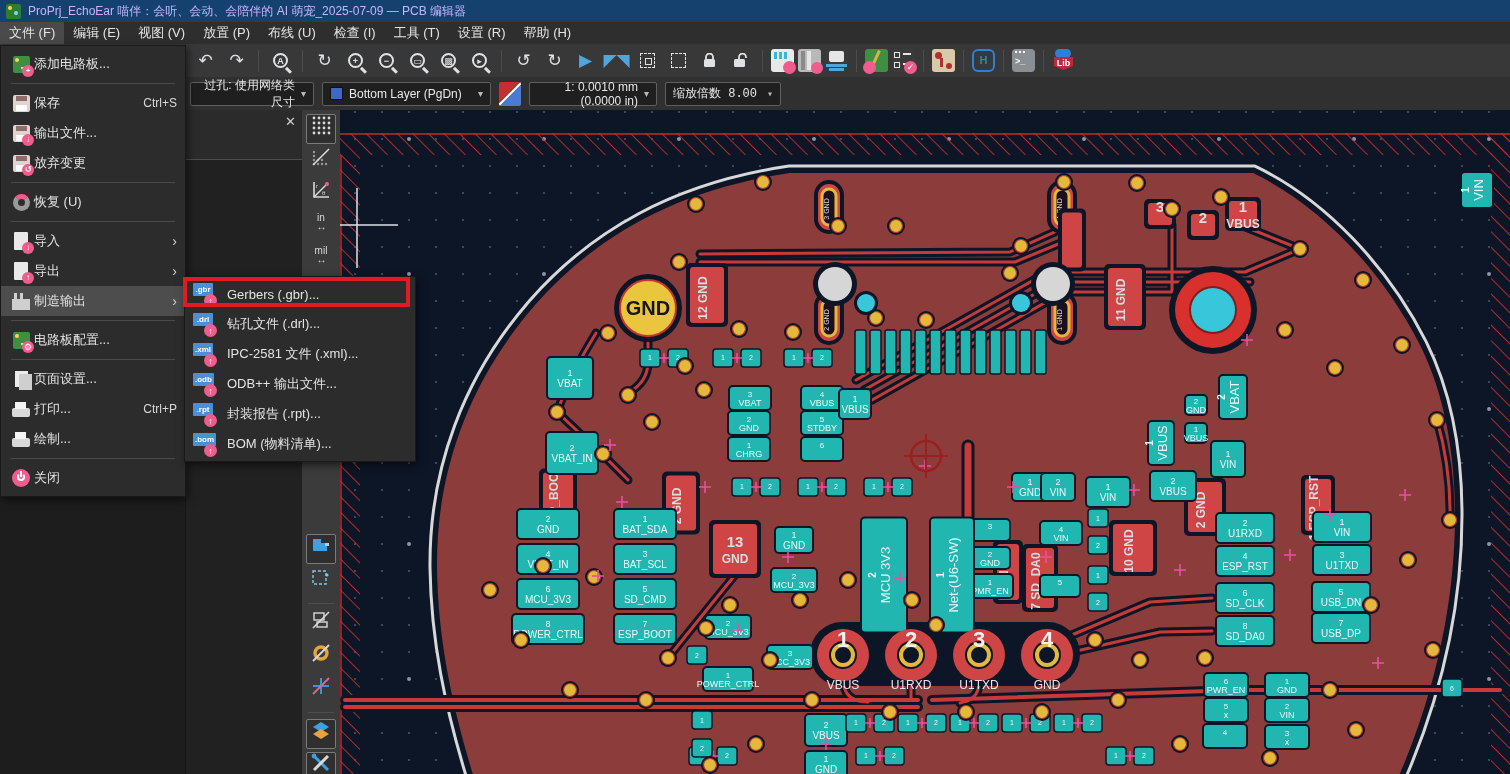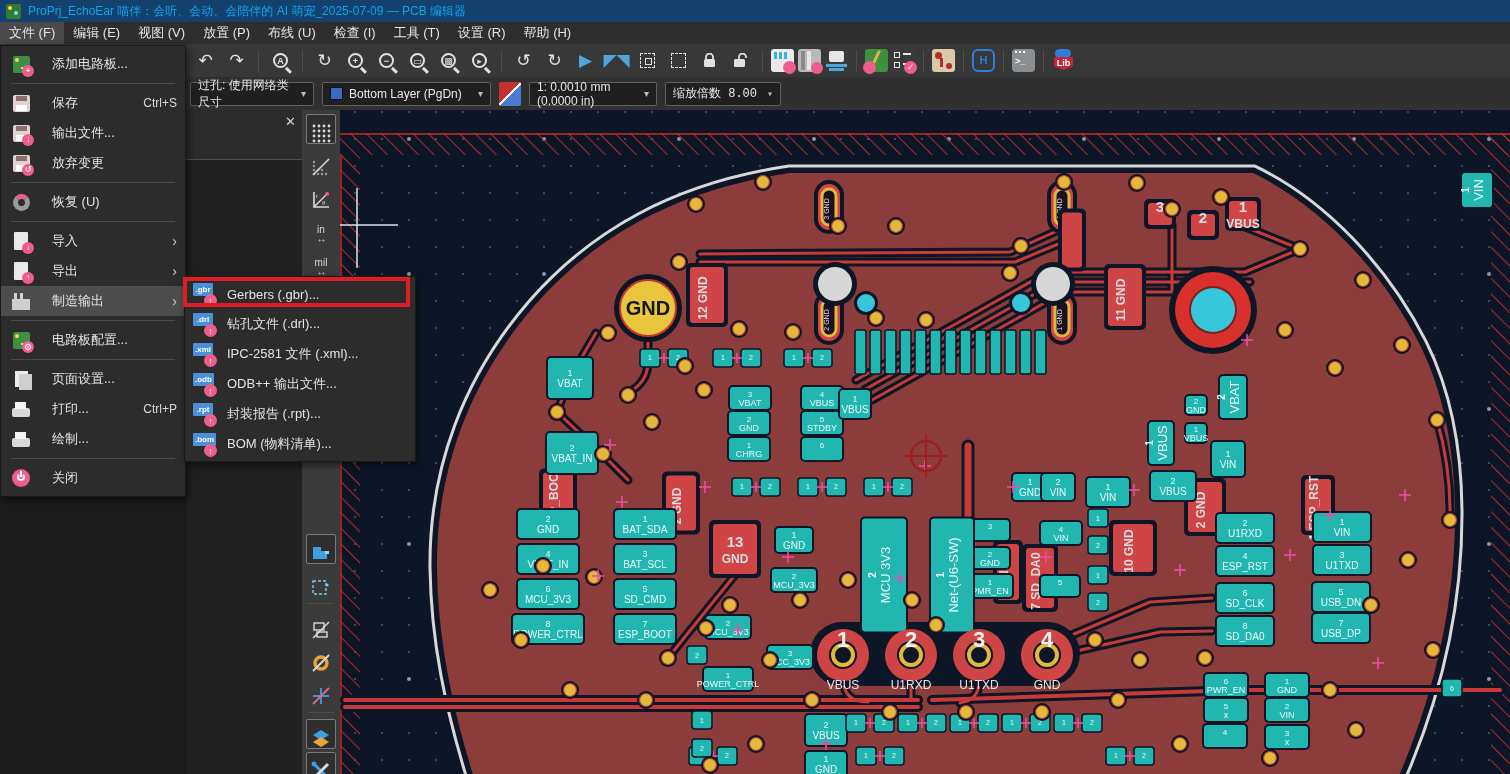--- a/index.html
+++ b/index.html
@@ -1,20 +1,20 @@
 <!DOCTYPE html>
 <html><head>
 <meta charset="utf-8">
 <style>
   *{margin:0;padding:0;box-sizing:border-box;}
   html,body{width:1510px;height:774px;overflow:hidden;background:#1d1d1d;
     font-family:"Liberation Sans","DejaVu Sans",sans-serif;-webkit-font-smoothing:antialiased;}
   
   #titlebar{position:absolute;left:0;top:0;width:1510px;height:22px;background:#15416f;
-    color:#0ea5e9;font-size:12px;display:flex;align-items:center;gap:7px;padding-left:6px;z-index:40;}
+    color:#c4b5fd;font-size:12px;display:flex;align-items:center;gap:7px;padding-left:6px;z-index:40;}
   .app-ico{width:15px;height:15px;border-radius:2px;background:#2e7d32;position:relative;flex:0 0 auto;}
   .app-ico i{position:absolute;width:4px;height:4px;border-radius:50%;background:#ffd54f;left:2px;top:2px;}
   .app-ico i+i{left:8px;top:7px;background:#80d8ff;}
   #menubar{position:absolute;left:0;top:22px;width:1510px;height:22px;background:#2e2e2e;
     color:#e4e4e4;font-size:13px;display:flex;align-items:stretch;z-index:40;}
   #menubar .mitem{padding:2px 9px;display:flex;align-items:center;cursor:default;}
   #menubar .mitem.open{background:#4a4a4a;}
   
   #toolbar1{position:absolute;left:0;top:44px;width:1510px;height:33px;background:#383838;
     display:flex;align-items:center;gap:4px;padding-left:192px;z-index:30;}
@@ -25,46 +25,46 @@
   .mag::after{content:"";position:absolute;width:2.5px;height:7px;background:#dfe2e4;left:12px;top:12px;transform:rotate(-45deg);}
   .mag i{position:absolute;inset:0;display:flex;align-items:center;justify-content:center;
     font-style:normal;font-size:9px;font-weight:bold;color:#dfe2e4;}
   .blue{color:#4ea6dc;}
   .grp{width:15px;height:15px;border:1.6px dashed #dfe2e4;position:relative;}
   .grp i{position:absolute;right:2px;bottom:2px;width:7px;height:7px;border:1.6px solid #dfe2e4;}
   .cico{width:23px;height:23px;border-radius:3px;position:relative;flex:0 0 auto;}
   .cico .dot{position:absolute;border-radius:50%;}
   .cico .bar{position:absolute;}
   #toolbar2{position:absolute;left:0;top:77px;width:1510px;height:33px;background:#303030;
-    display:flex;align-items:center;gap:8px;padding-left:190px;z-index:30;}
+    display:flex;align-items:center;gap:8px;padding-left:190px;z-index:30;text-align:right;}
   .combo{height:24px;background:#1f1f1f;border:1px solid #5f5f5f;border-radius:2px;color:#e8e8e8;
     font-size:12px;display:flex;align-items:center;gap:6px;padding:0 7px;}
   .combo .chev{color:#b9b9b9;font-size:10px;margin-left:auto;}
   .swatch{width:13px;height:13px;background:#3e68c8;border:1px solid #111;}
   .diag-ico{width:22px;height:24px;position:relative;overflow:hidden;border-radius:2px;}
   .diag-ico .r{position:absolute;inset:0;background:linear-gradient(135deg,#c23030 0 46%,#fff 46% 54%,#4a7bd0 54% 100%);}
   
   #dockpanel{position:absolute;left:185px;top:110px;width:117px;height:664px;background:#212121;
     border-left:1px solid #171717;z-index:10;}
   #dockpanel .hdr{height:50px;background:#2b2b2b;position:relative;border-bottom:1px solid #4e4e4e;}
   #dockpanel .x{position:absolute;right:6px;top:4px;color:#cfcfcf;font-size:13px;cursor:default;}
   #ltoolbar{position:absolute;left:302px;top:110px;width:38px;height:664px;background:#3b3b3b;
     display:flex;flex-direction:column;align-items:center;padding-top:4px;gap:3px;z-index:12;}
-  .lbtn{width:30px;height:30px;display:flex;flex-direction:column;align-items:center;justify-content:flex-end;
+  .lbtn{width:30px;height:30px;display:flex;flex-direction:column;align-items:center;justify-content:flex-start;
     color:#d9d9d9;border-radius:2px;flex:0 0 auto;}
   .lbtn.sel{border:1px solid #7a7a7a;background:#2f2f2f;}
   .lbtn svg{display:block;}
   .unit{font-size:10px;color:#d9d9d9;line-height:9px;text-align:center;}
   .unit .arr{font-size:10px;letter-spacing:-1px;}
   .lsep{width:26px;height:1px;background:#4e4e4e;margin:3px 0;flex:0 0 auto;}
   .lspace{flex:0 0 auto;}
   
   #filemenu{position:absolute;left:0;top:45px;width:186px;background:#2c2c2c;border:1px solid #191919;
     box-shadow:2px 3px 8px rgba(0,0,0,.55);z-index:60;color:#e3e3e3;font-size:13px;padding:3px 0;}
-  .fm-row{height:30px;display:flex;align-items:center;gap:19px;padding:0 8px;position:relative;}
+  .fm-row{height:30px;display:flex;align-items:center;gap:1px;padding:0 8px;position:relative;}
   .fm-row.hl{background:#4d4d4d;}
   .fm-sep{height:1px;background:#4a4a4a;margin:4px 10px;}
   .fm-short{margin-left:auto;font-size:12px;color:#d8d8d8;}
   .fm-arrow{margin-left:auto;color:#cfcfcf;}
   .fm-arrow::after{content:"\203A";font-size:14px;}
   .mi{width:24px;height:24px;position:relative;flex:0 0 auto;display:flex;align-items:center;justify-content:center;}
   .mi .base{width:17px;height:17px;border-radius:2px;position:relative;}
   .mi .floppy{background:#e3d2d2;}
   .mi .floppy i{position:absolute;left:3px;top:1px;width:11px;height:5px;background:#8f6d6d;}
   .mi .floppy b{position:absolute;left:3px;bottom:1px;width:11px;height:6px;background:#fff;}

